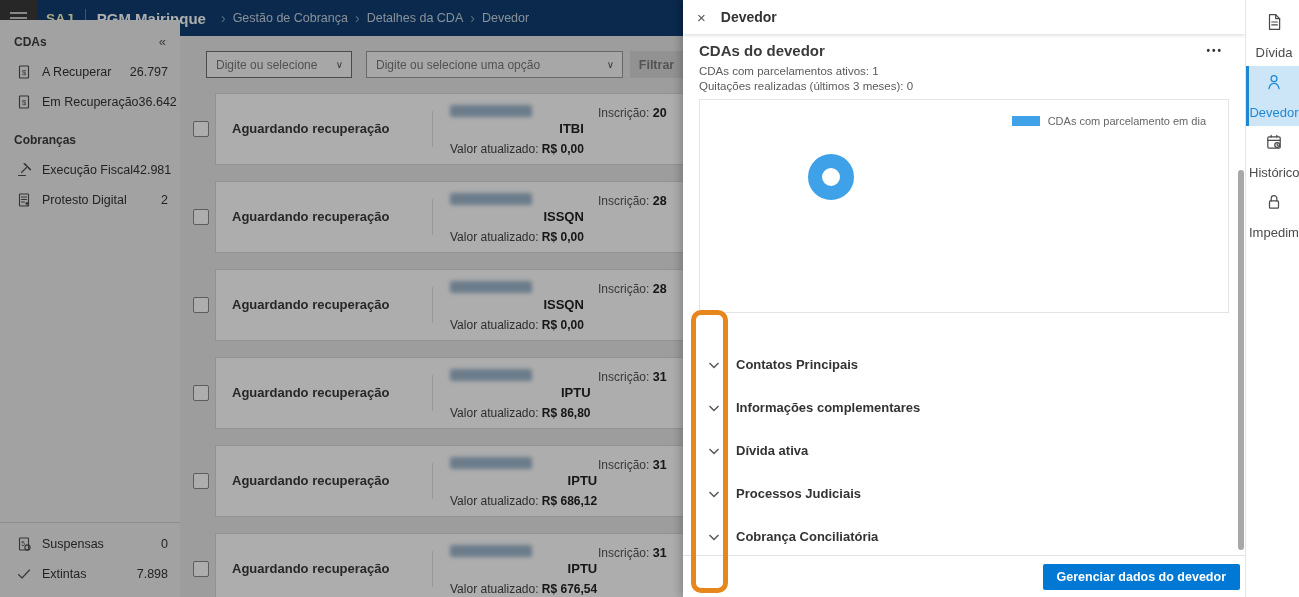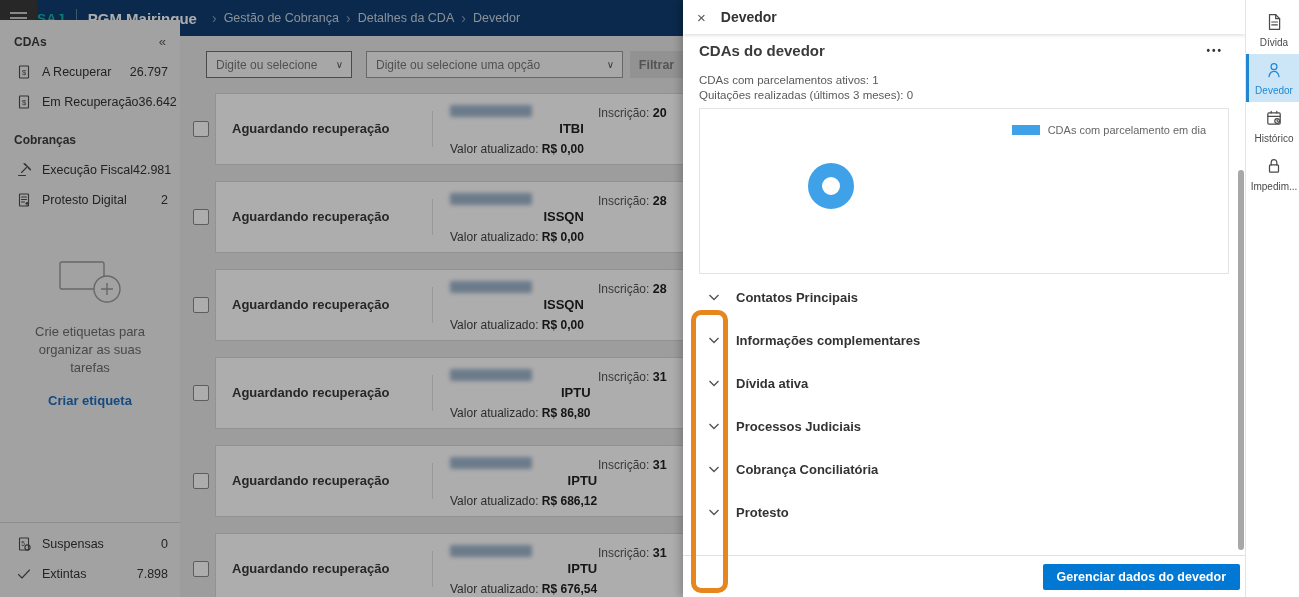--- a/index.html
+++ b/index.html
@@ -5,21 +5,21 @@
   * { box-sizing: border-box; margin: 0; padding: 0; }
   html,body { background:#fff; }
   .app {
     position: relative; width: 1299px; height: 597px; overflow: hidden;
     font-family: "Liberation Sans", sans-serif; background:#fff; color:#333;
   }
   
   .topbar { position:absolute; top:0; left:0; right:54px; height:36px; background:#0f3d70; display:flex; align-items:center; z-index:1; }
   .hamburger { width:37px; height:36px; background:#3a3a3a; display:flex; flex-direction:column; justify-content:center; align-items:center; gap:3px; cursor:pointer; }
   .hamburger i { display:block; width:17px; height:2px; background:#c9c9c9; }
-  .logo { font-size:13.5px; font-weight:bold; color:#14b8a6; letter-spacing:.5px; }
+  .logo { margin-left:9px; font-size:13.5px; font-weight:bold; color:#fef9c3; letter-spacing:.5px; }
   .tb-sep { width:1px; height:18px; background:rgba(255,255,255,.35); margin:0 11px; }
   .product { font-size:15px; font-weight:bold; color:#fff; margin-right:8px; white-space:nowrap; }
   .crumb-sep { color:#8aa2b8; font-size:14px; margin:0 7px; }
   .crumb { color:#c9d6e2; font-size:12.5px; white-space:nowrap; cursor:pointer; }
   
   .sidebar { position:absolute; top:20px; left:0; width:180px; bottom:0; background:#efefef; z-index:1; display:flex; flex-direction:column; }
   .side-head { display:flex; align-items:center; padding:14px 14px 8px 14px; }
   .side-head .t { font-size:12px; font-weight:bold; color:#3c3c3c; }
   .side-collapse { margin-left:auto; color:#555; font-size:13px; cursor:pointer; }
   .side-item { display:flex; align-items:center; height:30px; padding-left:12px; padding-right:12px; border-left:4px solid transparent; cursor:pointer; }
@@ -61,39 +61,39 @@
   .dim-overlay { position:absolute; top:0; left:0; width:683px; bottom:0; background:rgba(0,0,0,.32); z-index:4; }
   
   .panel { position:absolute; left:683px; top:0; width:562px; bottom:0; background:#fff; z-index:5; box-shadow:-3px 0 8px rgba(0,0,0,.22); }
   .panel-header { height:34px; display:flex; align-items:center; padding-left:14px; box-shadow:0 1px 4px rgba(0,0,0,.16); position:relative; z-index:2; background:#fff; }
   .close-x { font-size:15px; color:#555; cursor:pointer; line-height:1; }
   .panel-title { margin-left:15px; font-size:14px; font-weight:bold; color:#333; }
   .panel-body { position:relative; padding:0 16px; }
   .sect-row { margin-top:8px; display:flex; align-items:center; }
   .sect-title { font-size:15px; font-weight:bold; color:#3b3b3b; }
   .more-dots { margin-left:auto; margin-right:6px; font-size:10px; font-weight:bold; letter-spacing:2px; color:#333; cursor:pointer; }
-  .stats { margin-top:14px; font-size:11.5px; color:#5a5a5a; line-height:15px; }
-  .chart-box { margin-top:5px; height:166px; border:1px solid #e3e3e3; position:relative; }
+  .stats { margin-top:5px; font-size:11.5px; color:#5a5a5a; line-height:15px; }
+  .chart-box { margin-top:5px; height:214px; border:1px solid #e3e3e3; position:relative; }
   .legend { position:absolute; top:15px; right:22px; display:flex; align-items:center; }
   .legend-swatch { width:28px; height:10px; background:#3fa2e8; margin-right:8px; }
   .legend-label { font-size:11px; color:#666; white-space:nowrap; }
   .donut { position:absolute; left:108px; top:54px; width:46px; height:46px; border:14px solid #3fa2e8; border-radius:50%; }
   .accordions { margin-top:16px; }
-  .acc-row { height:43px; display:flex; align-items:flex-start; padding-left:8px; cursor:pointer; }
+  .acc-row { height:43px; display:flex; align-items:flex-end; padding-left:8px; cursor:pointer; }
   .acc-chev { width:14px; height:14px; stroke:#555; fill:none; stroke-width:1.4; flex:0 0 14px; }
   .acc-label { margin-left:15px; font-size:13px; font-weight:bold; color:#333; }
   .orange-hl { position:absolute; left:8px; top:268px; width:37px; height:283px; border:5px solid #e8861e; border-radius:10px; z-index:10; pointer-events:none; }
   .scroll-thumb { position:absolute; right:1px; top:170px; width:6px; height:380px; background:#a8a8a8; border-radius:3px; cursor:pointer; }
   .panel-footer { position:absolute; left:0; right:0; bottom:0; height:42px; background:#fff; border-top:1px solid #e2e2e2; }
   .btn-manage { position:absolute; right:5px; top:8px; height:26px; padding:0 14px; background:#0078d4; color:#fff; font-size:12.5px; font-weight:bold; border:none; border-radius:2px; font-family:inherit; cursor:pointer; }
   
   .rail { position:absolute; right:0; top:0; width:54px; bottom:0; background:#fff; border-left:1px solid #e4e4e4; z-index:6; padding-top:6px; }
   .rail-item { text-align:center; padding:7px 0 6px 0; border-left:3px solid transparent; cursor:pointer; }
   .rail-item .side-ico { display:inline-block; width:18px; height:18px; color:#4a4a4a; }
-  .rail-label { margin-top:2px; font-size:10px; color:#4a4a4a; white-space:nowrap; overflow:hidden; }
+  .rail-label { margin-top:10px; font-size:13px; color:#4a4a4a; white-space:nowrap; overflow:hidden; }
   .rail-item.selected { background:#cde6f7; border-left-color:#2186d0; }
   .rail-item.selected .side-ico, .rail-item.selected .rail-label { color:#1f87d4; }
   .ico { width:100%; height:100%; fill:none; stroke:currentColor; stroke-width:1.1; stroke-linecap:round; stroke-linejoin:round; }
   .tag-illustration { color:#9a9a9a; }
 </style>
 </head>
 <body>
 
 <svg width="0" height="0" style="position:absolute" aria-hidden="true">
   <defs>
@@ -202,29 +202,20 @@
   </div>
 
   <div class="side-item">
     <span class="side-ico"><svg class="ico" viewBox="0 0 16 16" aria-hidden="true">
               <use href="#sym-doc-protest-icon"></use>
             </svg></span>
     <span class="side-label">Protesto Digital</span>
     <span class="side-count">2</span>
   </div>
 </div>
-    <div class="tag-block">
-      <svg class="tag-illustration" width="76" height="50" viewBox="0 0 76 50" fill="none" stroke="currentColor" stroke-width="1.4">
-        <rect x="8" y="5" width="44" height="27" rx="2"></rect>
-        <circle cx="55" cy="32" r="13" fill="#efefef"></circle>
-        <path d="M55 26v12M49 32h12"></path>
-      </svg>
-      <div class="tag-hint">Crie etiquetas para organizar as suas tarefas</div>
-      <span class="tag-link">Criar etiqueta</span>
-    </div>
     <div class="side-bottom">
   <div class="side-item">
     <span class="side-ico"><svg class="ico" viewBox="0 0 16 16" aria-hidden="true">
               <use href="#sym-doc-pause-icon"></use>
             </svg></span>
     <span class="side-label">Suspensas</span>
     <span class="side-count">0</span>
   </div>
 
   <div class="side-item">

